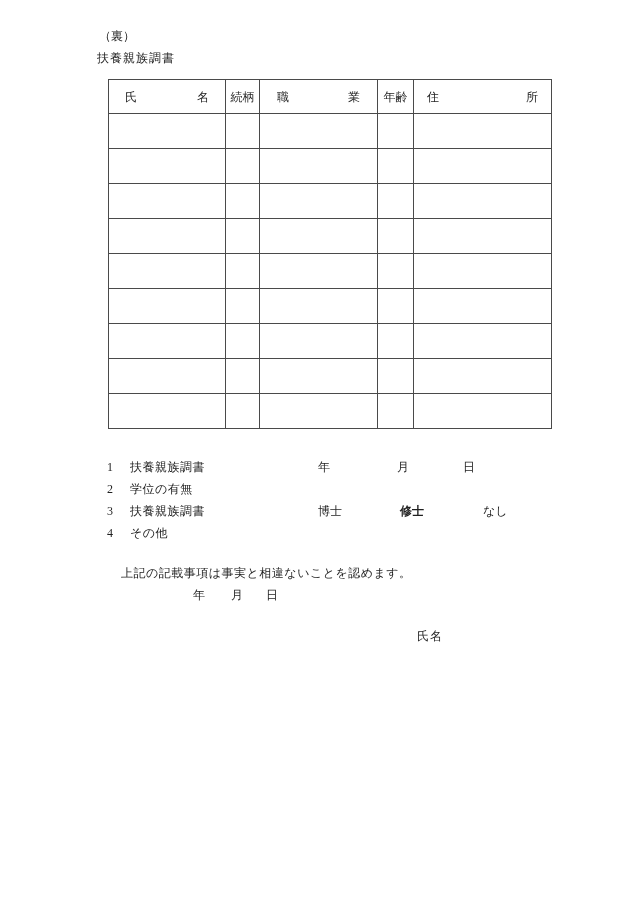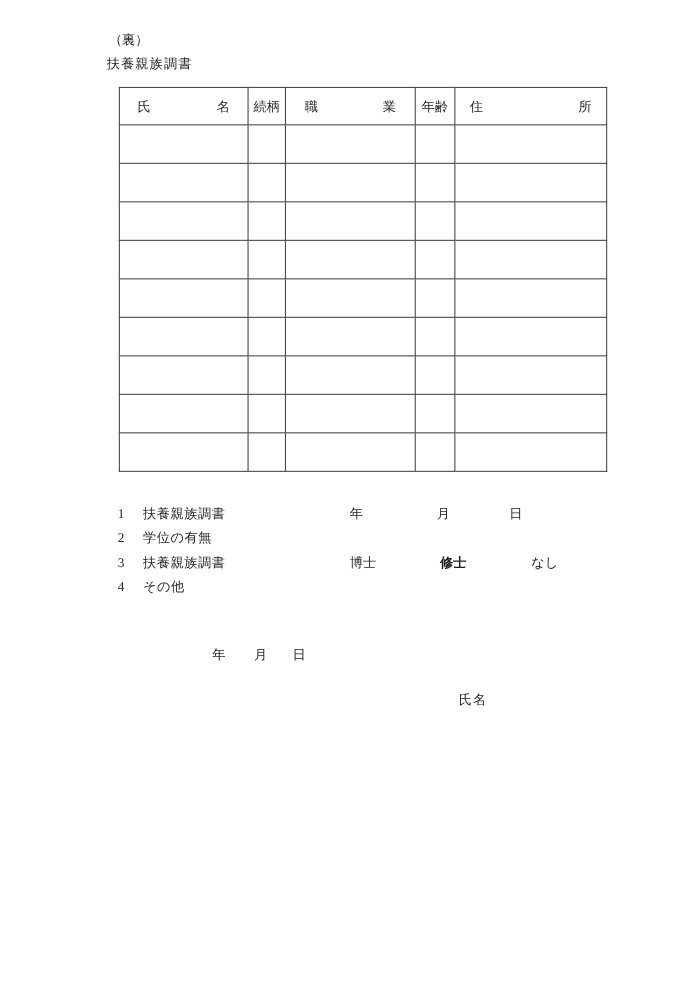--- a/index.html
+++ b/index.html
@@ -221,20 +221,21 @@
     <span class="f0">博士</span>
     <span class="f1">修士</span>
     <span class="f2">なし</span>
   </div>
 
   <div class="abs exp-line exp-4 item-4">
     <span class="no">4</span>
     <span class="lbl">その他</span>
   </div>
 
+  <div class="abs decl-statement">上記の記載事項は事実と相違ないことを認めます。</div>
 
   <div class="abs decl-date">
     <span class="d0">年</span>
     <span class="d1">月</span>
     <span class="d2">日</span>
   </div>
 
   <div class="abs signature">氏名</div>
 
 </div>

